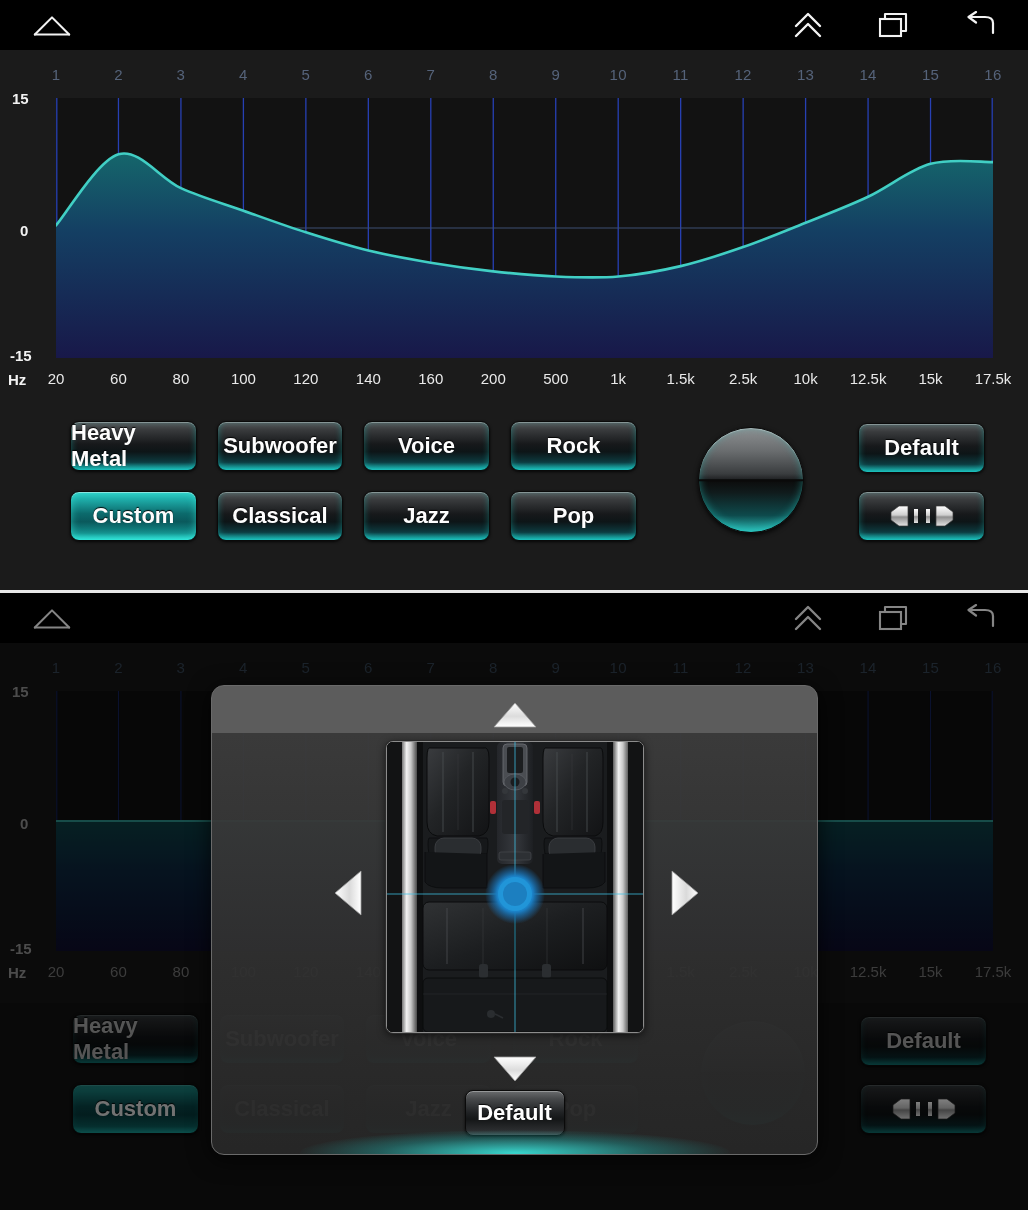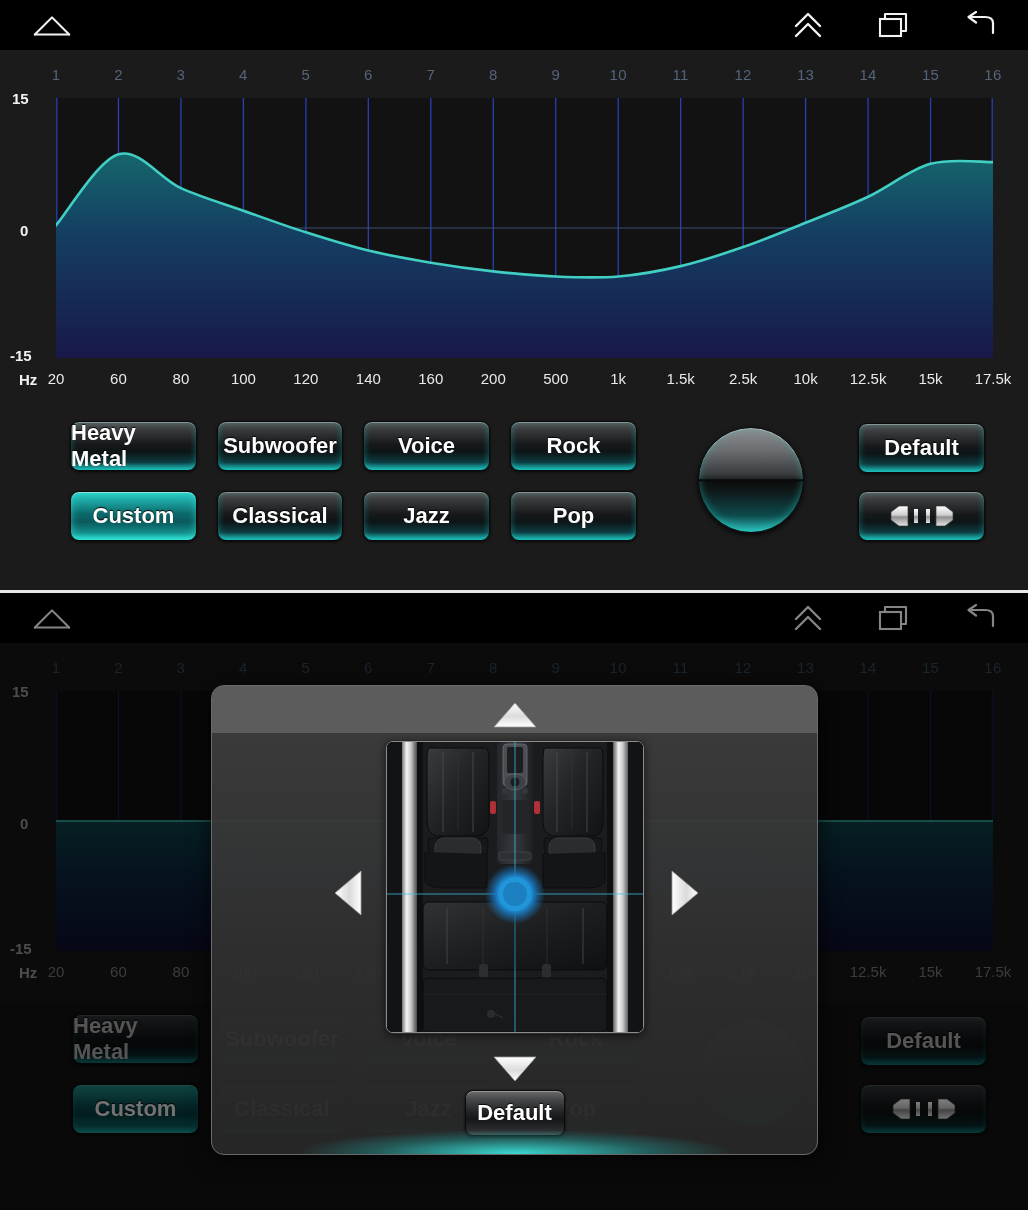--- a/index.html
+++ b/index.html
@@ -45,21 +45,21 @@
   }
   #screen-two .plot { background: #0d0d0d; }
 
   .axis-label {
     position: absolute; color: #f2f2f2; font-size: 15px; font-weight: 600;
   }
   #screen-two .axis-label { color: #8b8b8b; }
   .lbl-15  { left: 12px; top: 40px; }
   .lbl-0   { left: 20px; top: 172px; }
   .lbl-m15 { left: 10px; top: 297px; }
-  .lbl-hz  { left: 19px; top: 321px; }
+  .lbl-hz  { left: 8px; top: 321px; }
 
   .freq-labels { position: absolute; left: 0; top: 320px; width: 100%; height: 22px; }
   .freq-lbl {
     position: absolute; transform: translateX(-50%);
     font-size: 15px; color: #e9e9e9; font-weight: 500;
   }
   #screen-two .freq-lbl { color: #6e6e6e; }
 
   
   .panel { position: relative; width: 100%; height: 180px; background: #1b1b1b; }

